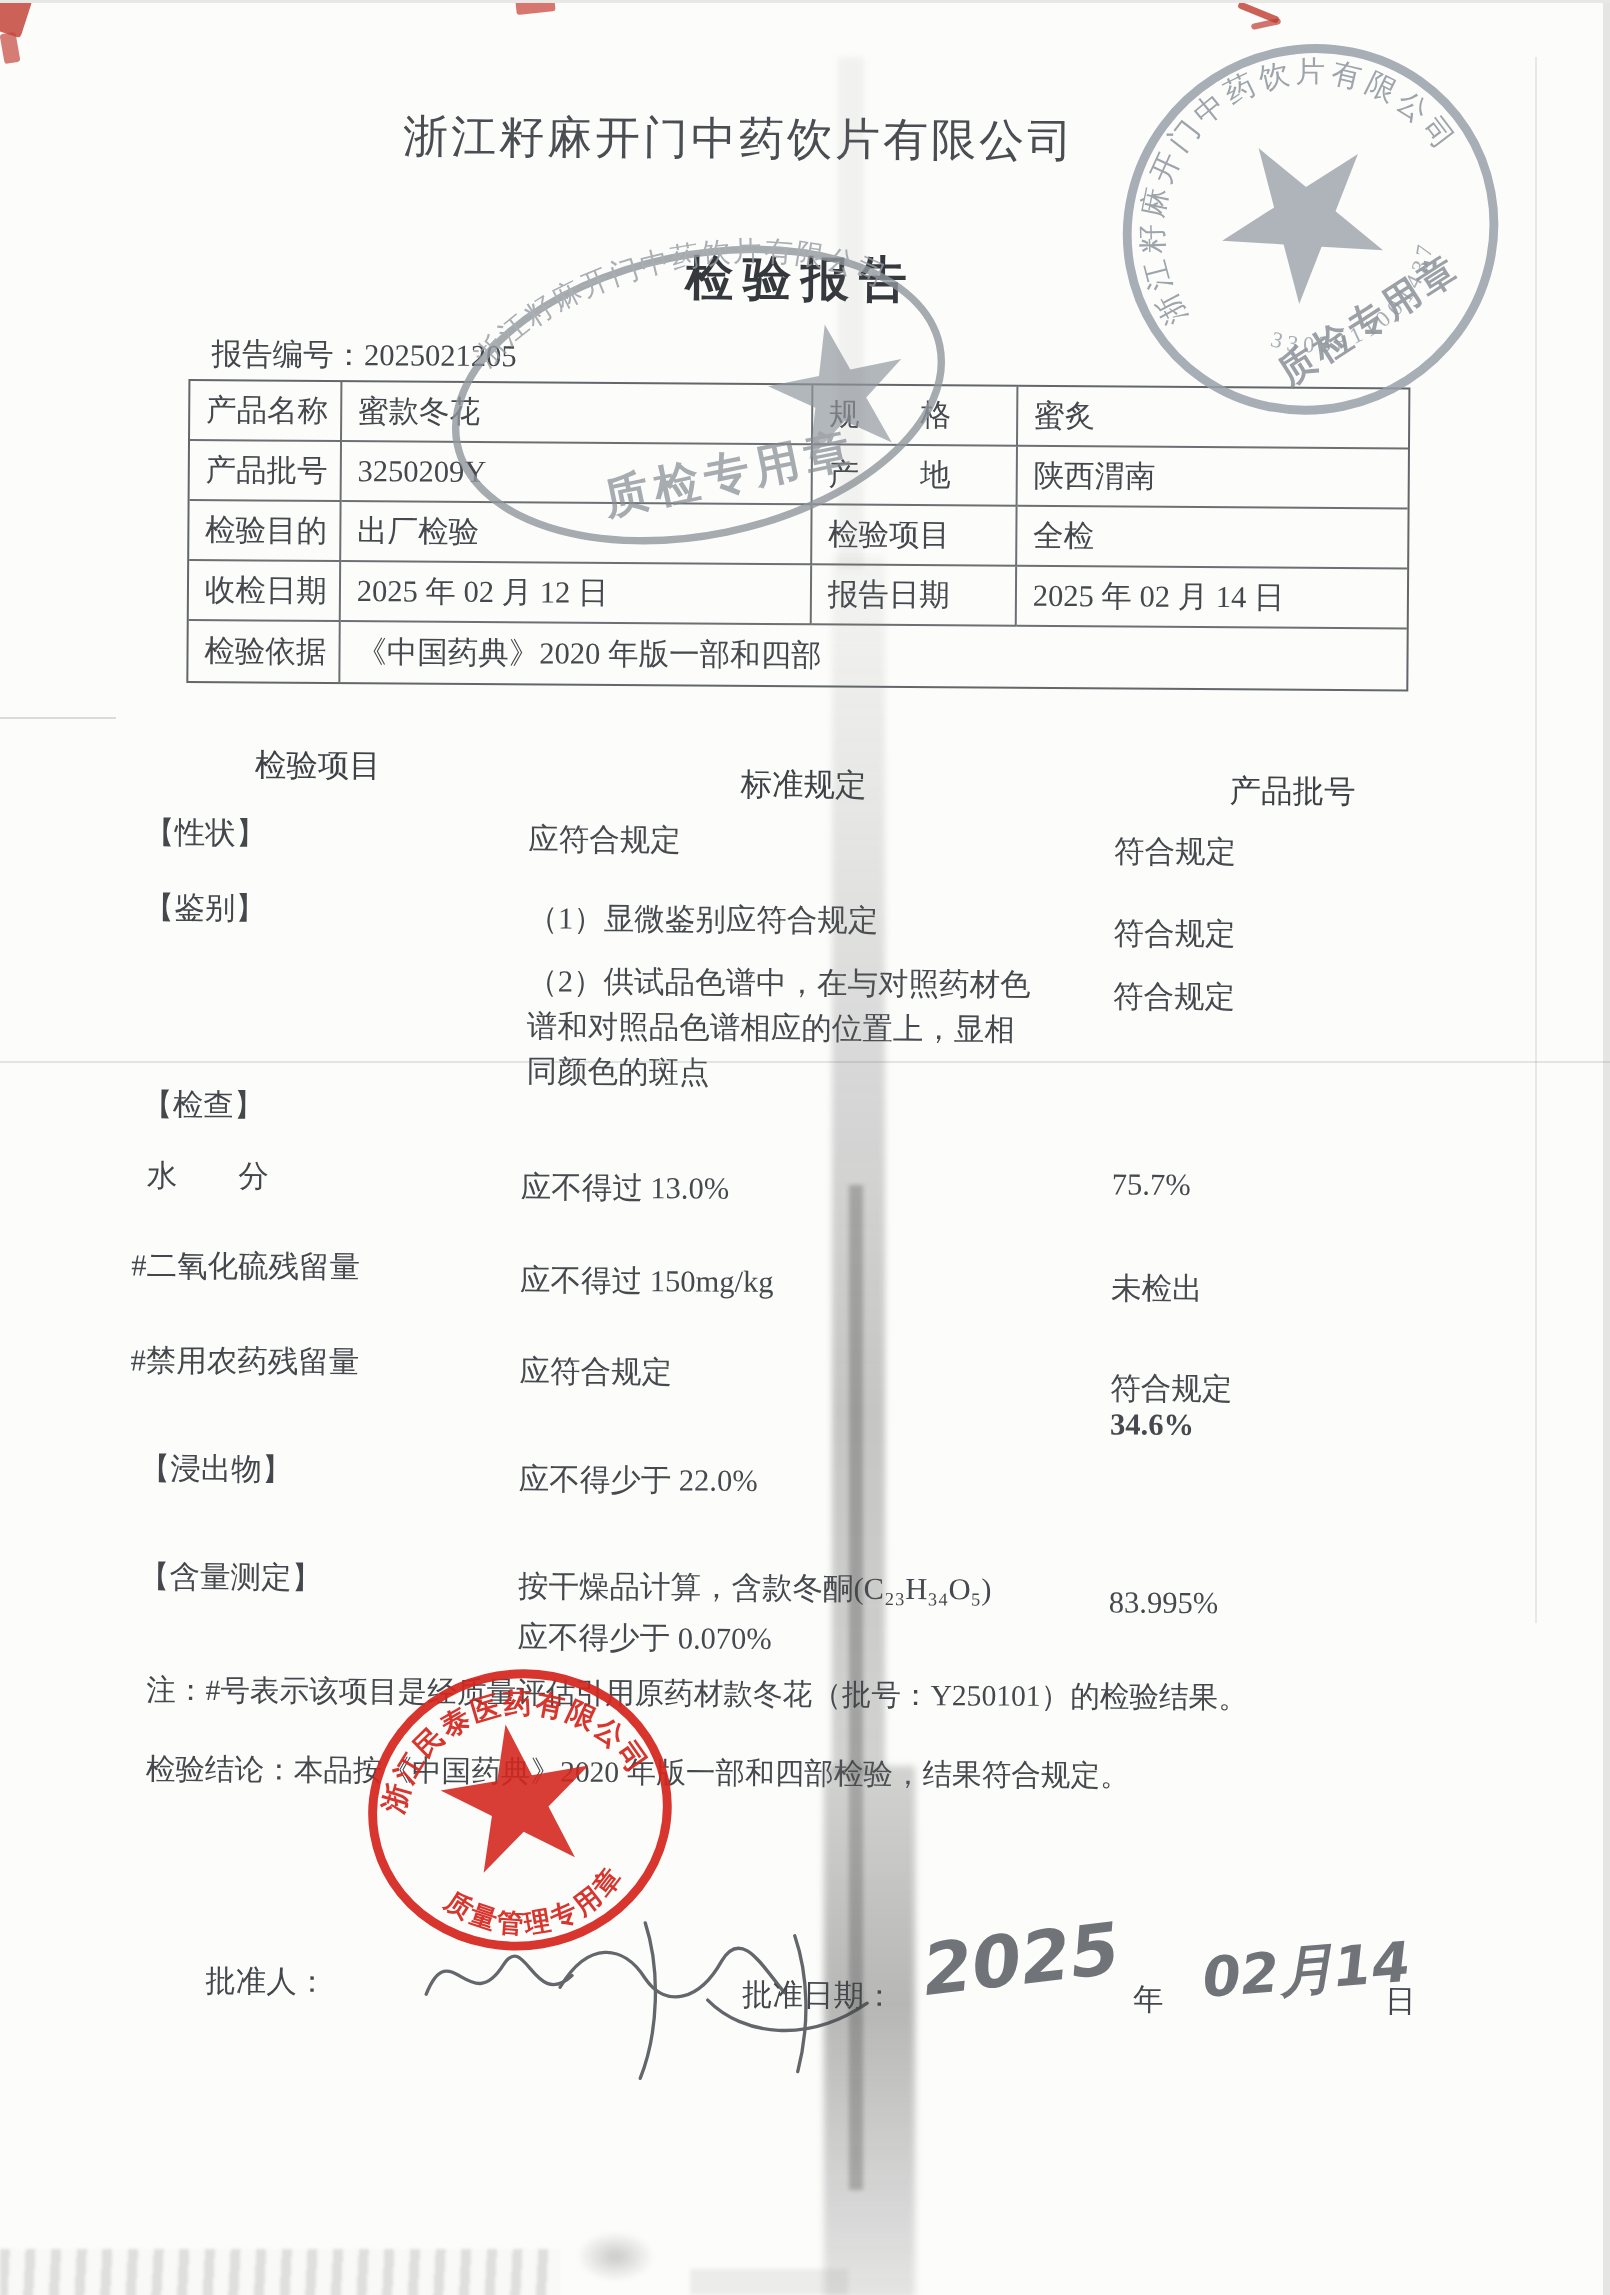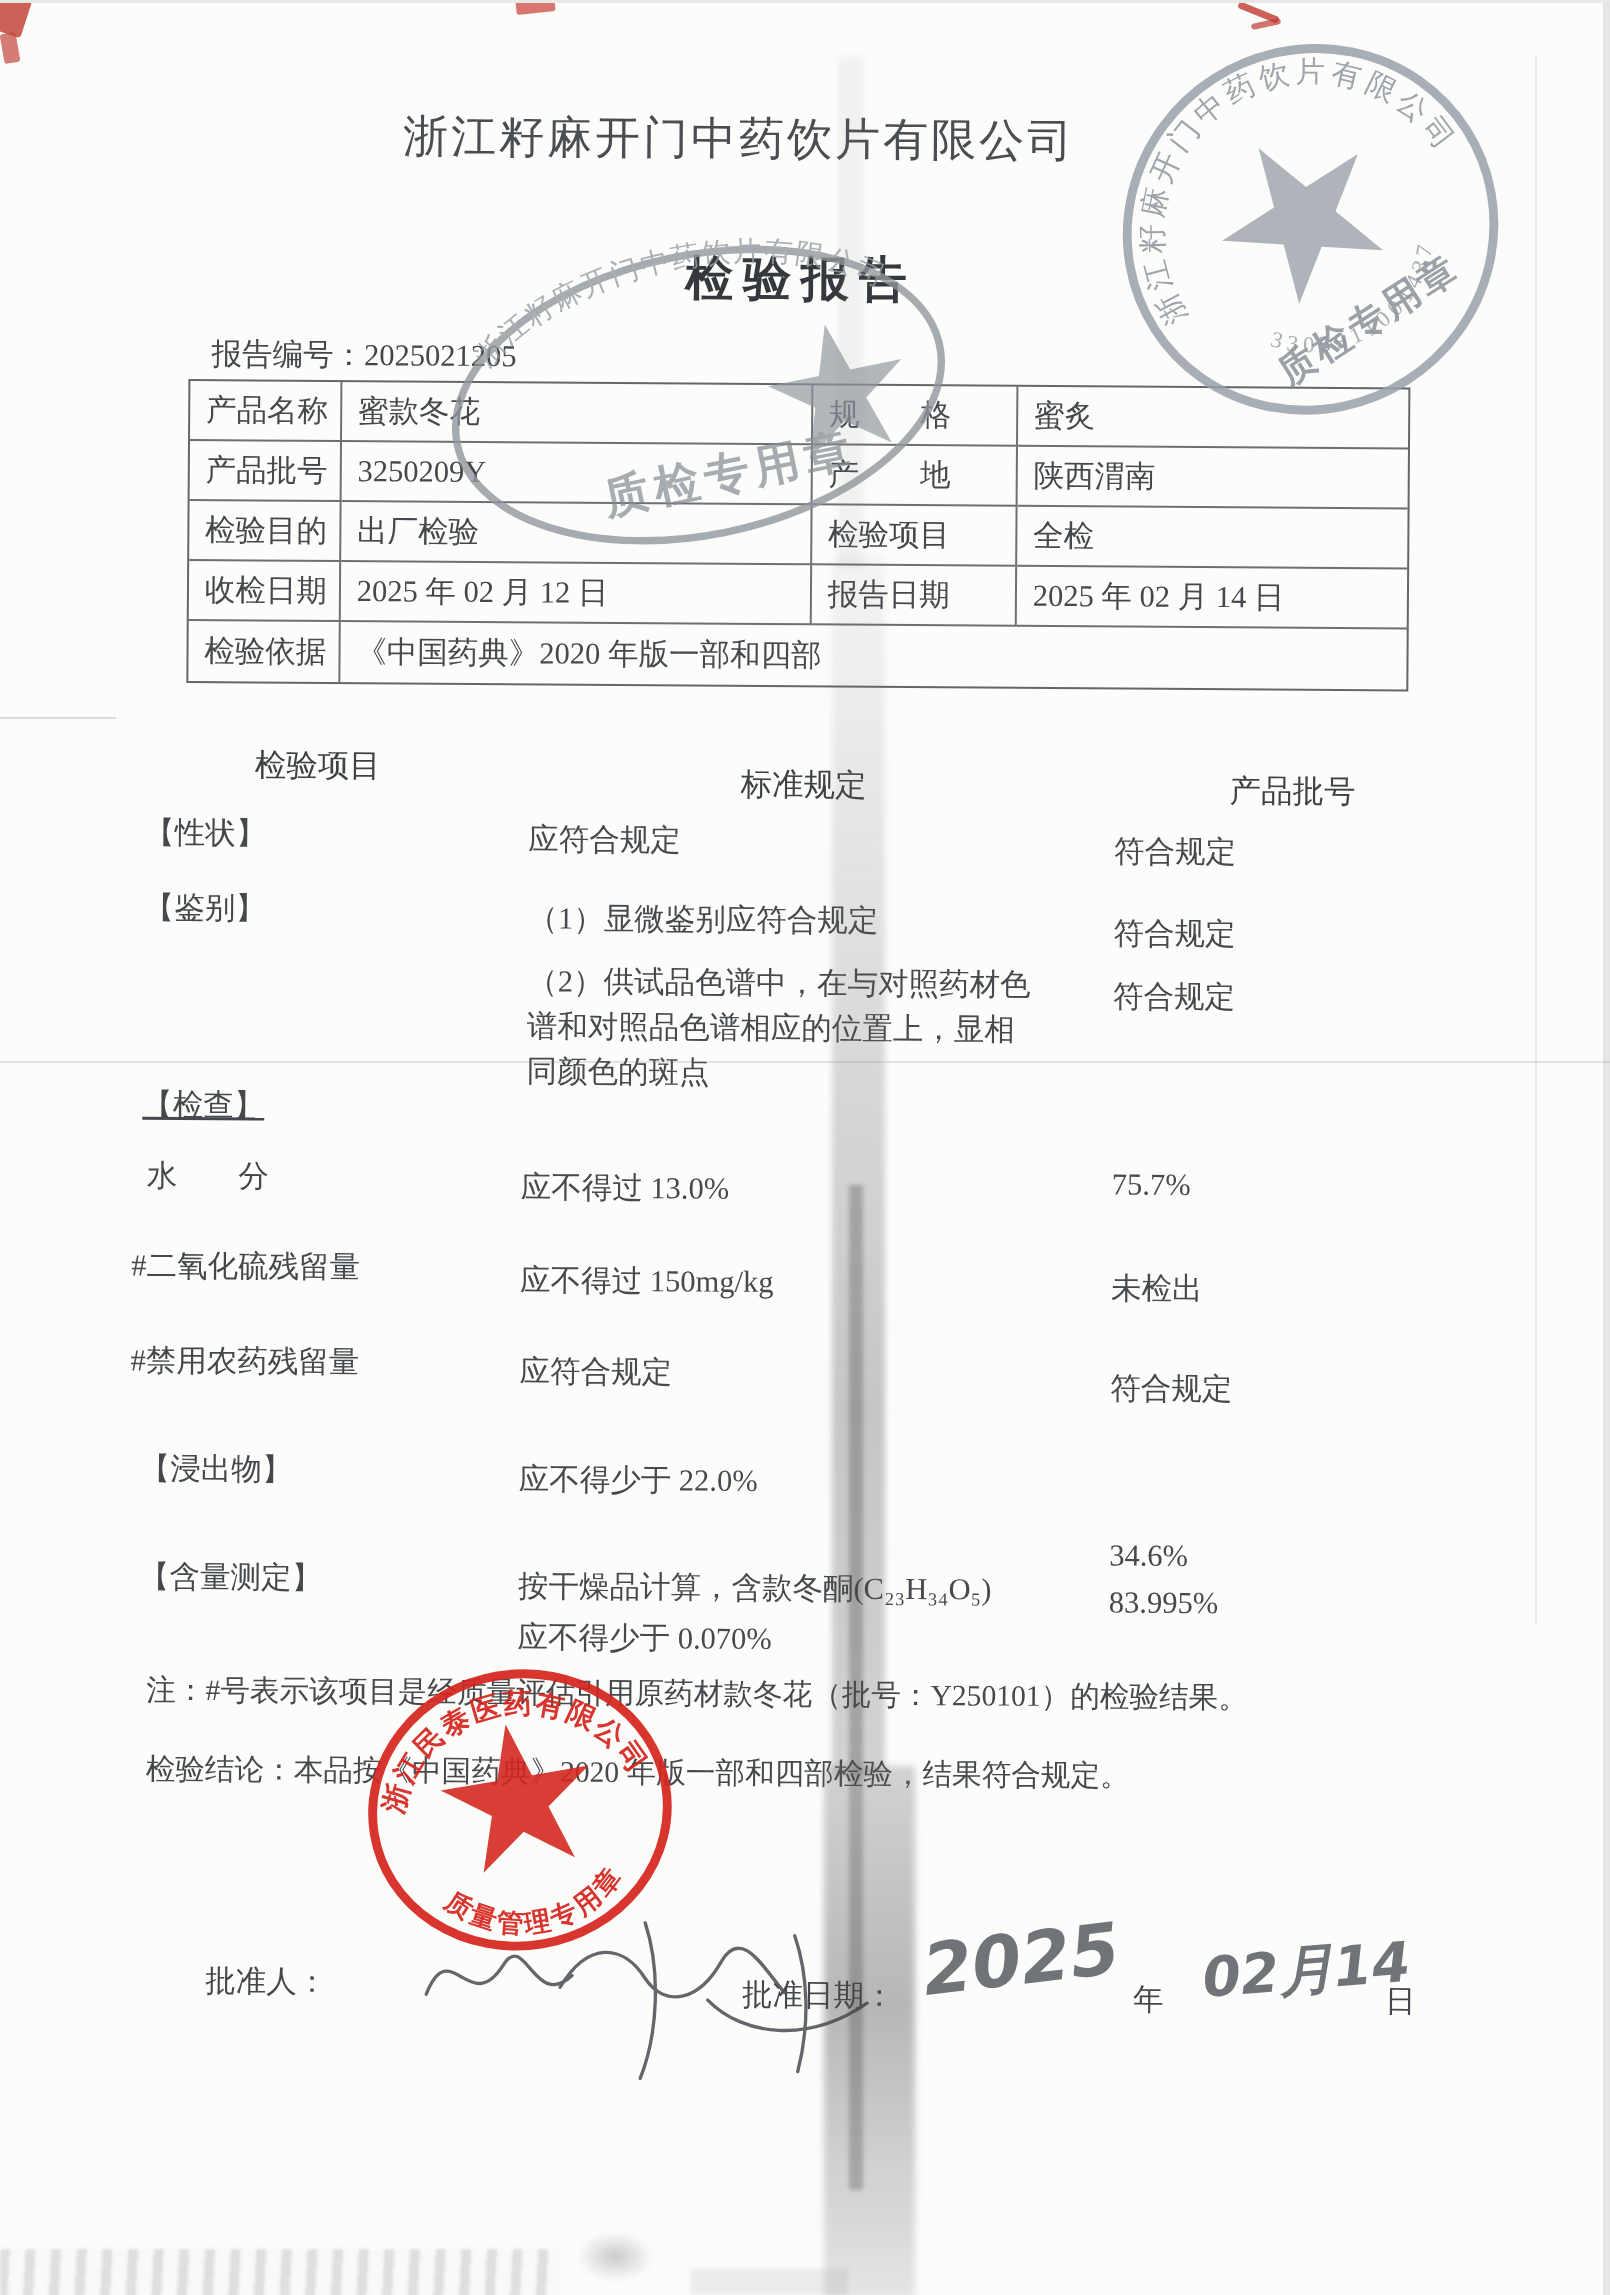--- a/index.html
+++ b/index.html
@@ -92,37 +92,37 @@
 
     <div class="abs r-item" style="left:148px;top:885px;">【鉴别】</div>
     <div class="abs r-std" style="left:532px;top:891px;">（1）显微鉴别应符合规定</div>
     <div class="abs r-res" style="left:1118px;top:904px;">符合规定</div>
 
     <div class="abs r-std pre" style="left:532px;top:954px;width:571px;">（2）供试品色谱中，在与对照药材色
 谱和对照品色谱相应的位置上，显相
 同颜色的斑点</div>
     <div class="abs r-res" style="left:1118px;top:967px;">符合规定</div>
 
-    <div class="abs r-item" style="left:148px;top:1082px;text-decoration:underline;">【检查】</div>
+    <div class="abs r-item" style="left:148px;top:1082px;">【检查】</div>
 
     <div class="abs r-item" style="left:153px;top:1153px;">水　　分</div>
     <div class="abs r-std" style="left:527px;top:1160px;">应不得过 13.0%</div>
     <div class="abs r-res" style="left:1118px;top:1158px;">75.7%</div>
 
     <div class="abs r-item" style="left:138px;top:1243px;">#二氧化硫残留量</div>
     <div class="abs r-std" style="left:527px;top:1253px;">应不得过 150mg/kg</div>
     <div class="abs r-res" style="left:1118px;top:1259px;">未检出</div>
 
     <div class="abs r-item" style="left:138px;top:1338px;">#禁用农药残留量</div>
     <div class="abs r-std" style="left:527px;top:1344px;">应符合规定</div>
     <div class="abs r-res" style="left:1118px;top:1359px;">符合规定</div>
 
     <div class="abs r-item" style="left:148px;top:1446px;">【浸出物】</div>
     <div class="abs r-std" style="left:527px;top:1452px;">应不得少于 22.0%</div>
-    <div class="abs r-res" style="left:1118px;top:1529px;">34.6%</div>
+    <div class="abs r-res" style="left:1118px;top:1398px;font-weight:bold;">34.6%</div>
 
     <div class="abs r-item" style="left:148px;top:1554px;">【含量测定】</div>
     <div class="abs r-std pre" style="left:527px;top:1556px;width:630px;line-height:51px;">按干燥品计算，含款冬酮(C₂₃H₃₄O₅)
 应不得少于 0.070%</div>
     <div class="abs r-res" style="left:1118px;top:1576px;">83.995%</div>
 
     <div class="abs note-line" style="left:156px;top:1667px;">注：#号表示该项目是经质量评估引用原药材款冬花（批号：Y250101）的检验结果。</div>
     <div class="abs note-line" style="left:156px;top:1746px;">检验结论：本品按《中国药典》2020 年版一部和四部检验，结果符合规定。</div>
 
     <div class="abs lbl" style="left:217px;top:1958px;">批准人：</div>

